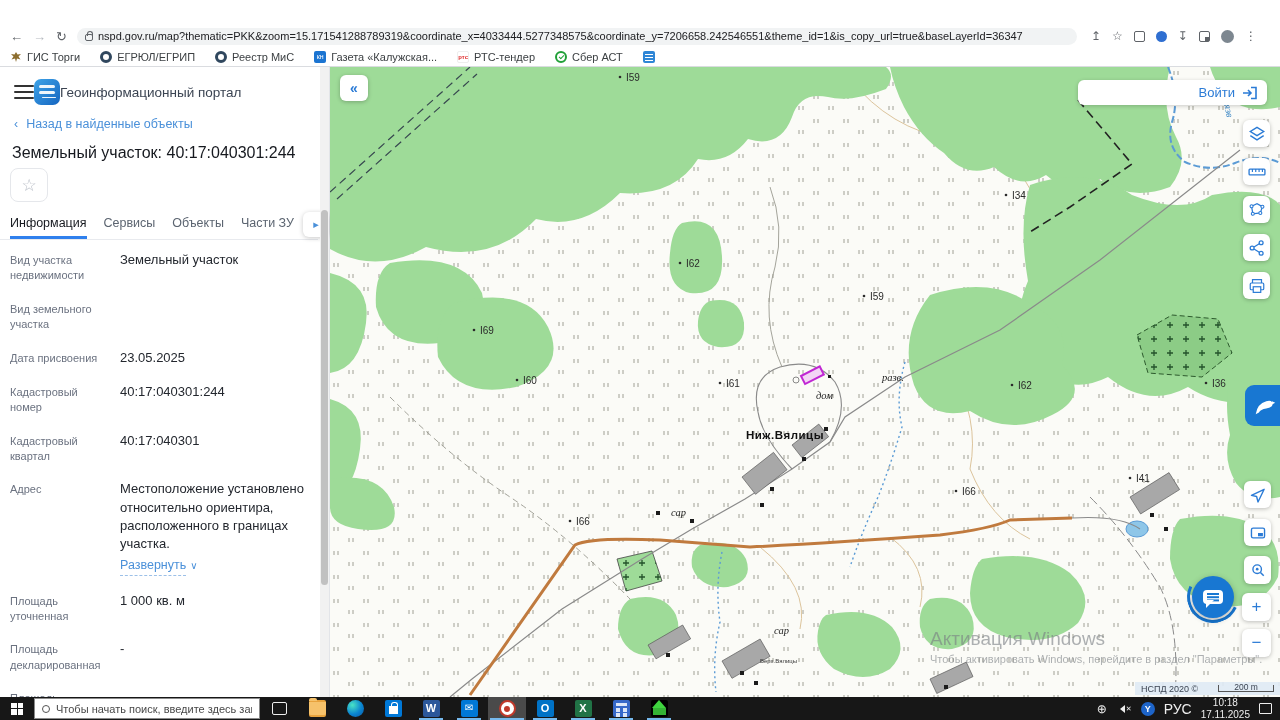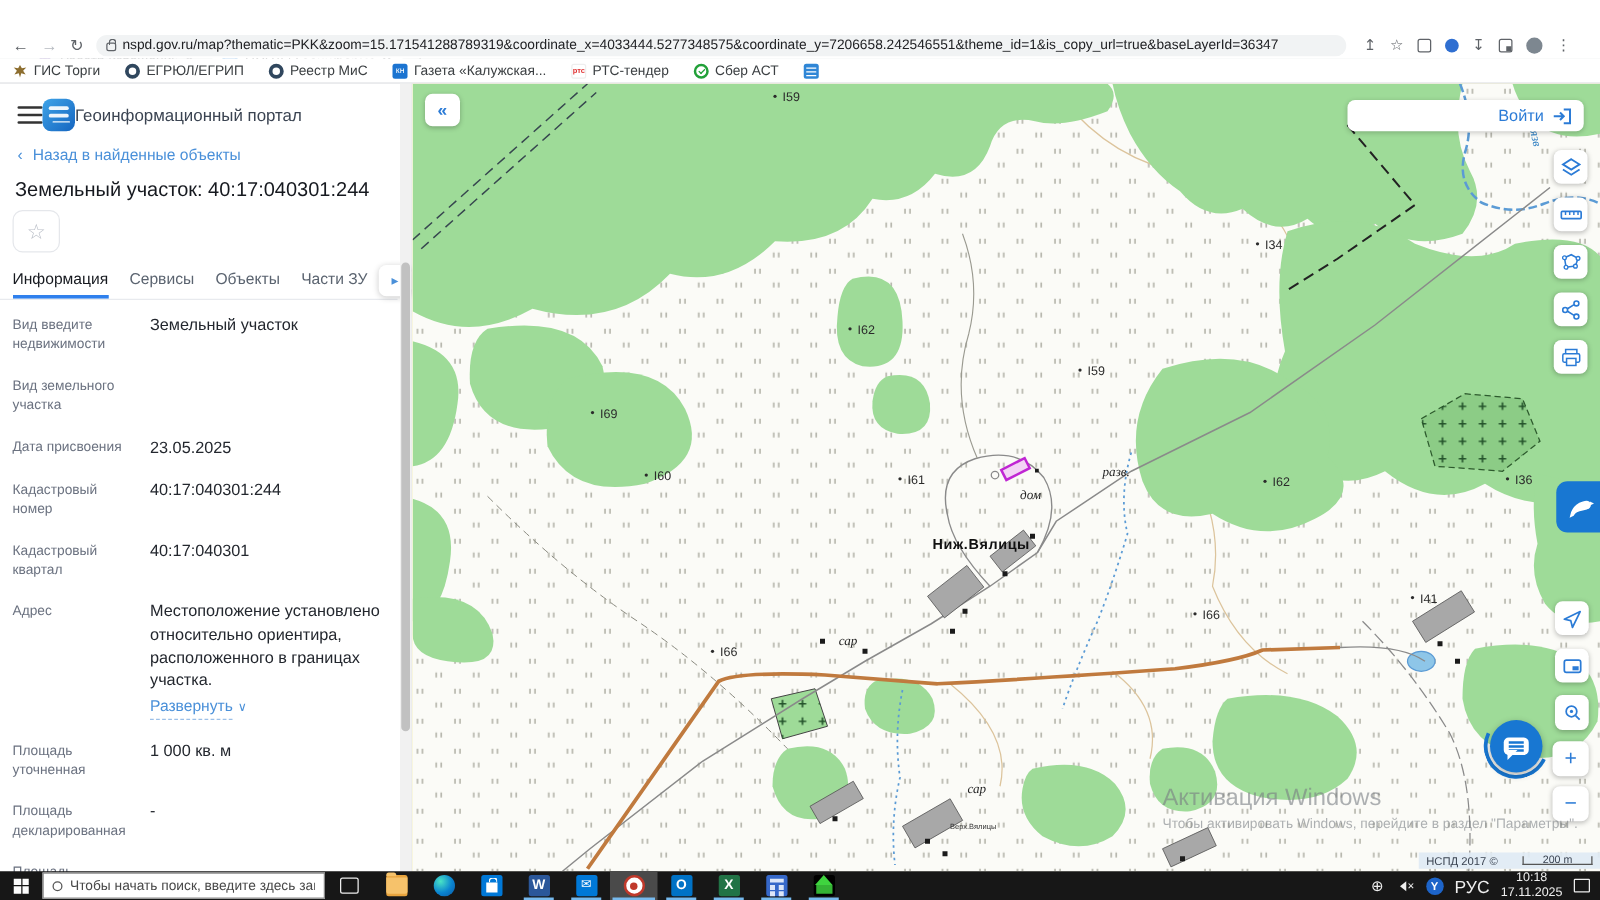--- a/index.html
+++ b/index.html
@@ -214,21 +214,21 @@
     <div id="ptabs">
         <div class="ptab active">Информация</div>
         <div class="ptab">Сервисы</div>
         <div class="ptab">Объекты</div>
         <div class="ptab">Части ЗУ</div>
         <div class="ptab">Соста</div>
       </div>
     <div id="tabarrow">▸</div>
     <div id="fields">
         <div class="frow">
-          <div class="flabel">Вид введите недвижимости</div>
+          <div class="flabel">Вид участка недвижимости</div>
           <div class="fvalue">Земельный участок</div>
         </div>
         <div class="frow">
           <div class="flabel">Вид земельного участка</div>
         </div>
         <div class="frow">
           <div class="flabel">Дата присвоения</div>
           <div class="fvalue">23.05.2025</div>
         </div>
         <div class="frow">
@@ -493,21 +493,21 @@
       <div class="ring"></div>
       <div class="core">
           <div class="chatglyph"></div>
         </div>
     </div>
 
     <div id="wm2">Чтобы активировать Windows, перейдите в раздел "Параметры".</div>
     <div id="wm1">Активация Windows</div>
 
     <div id="attrib">
-      <span>НСПД 2017 ©</span>
+      <span>НСПД 2020 ©</span>
       <div class="scalebar"><span>200 m</span></div>
     </div>
   </div>
 
   <div id="taskbar">
     <div id="startbtn">
         <div class="winlogo">
           <i></i>
           <i></i>
           <i></i>

